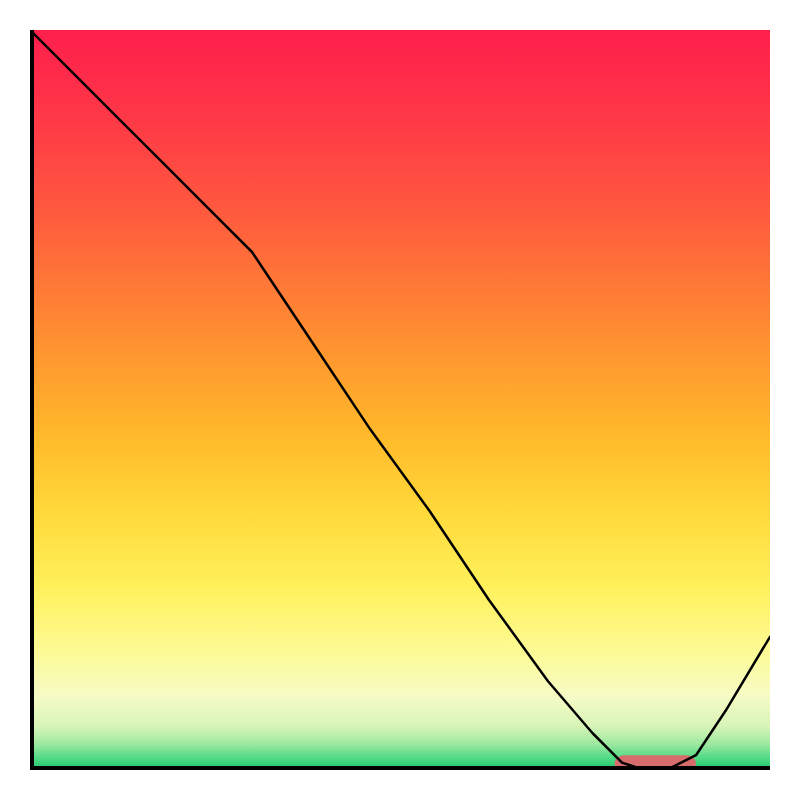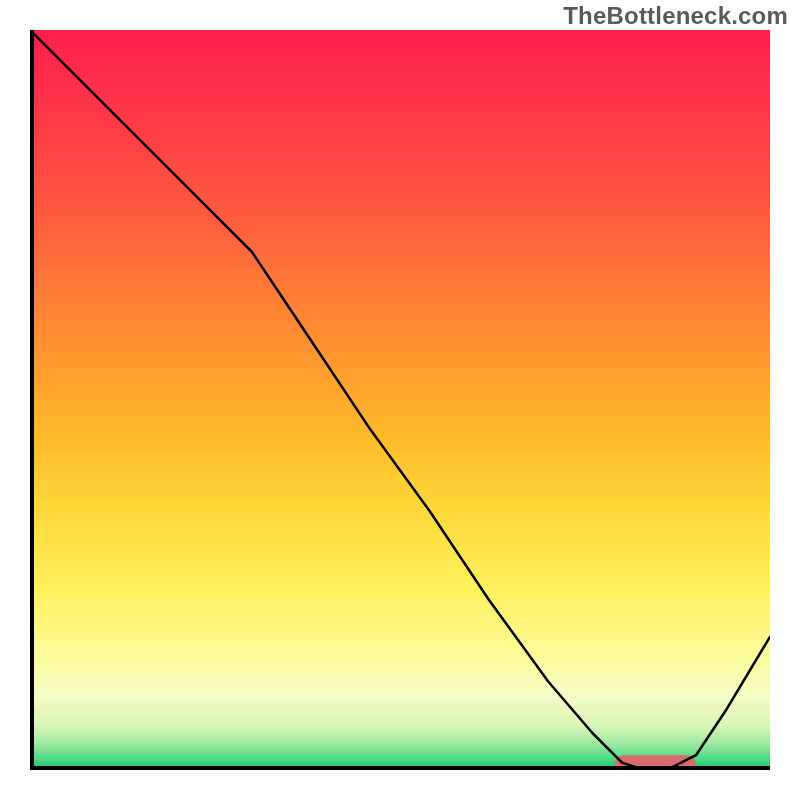--- a/index.html
+++ b/index.html
@@ -35,21 +35,20 @@
     box-sizing: border-box;
   }
   .plot-frame svg {
     display: block;
   }
 </style>
 </head>
 <body>
 <div class="container">
 
-  <div class="watermark">TheBottleneck.com</div>
 
   <div class="plot-frame">
     <svg id="chart-svg" width="740" height="740" viewBox="0 0 740 740">
         <defs>
           <linearGradient id="bg-grad" x1="0" y1="0" x2="0" y2="1">
             <stop offset="0%" stop-color="#ff1f4b"></stop>
             <stop offset="7.000000000000001%" stop-color="#ff2d4a"></stop>
             <stop offset="15%" stop-color="#ff4045"></stop>
             <stop offset="25%" stop-color="#ff5b3e"></stop>
             <stop offset="35%" stop-color="#ff7a36"></stop>

